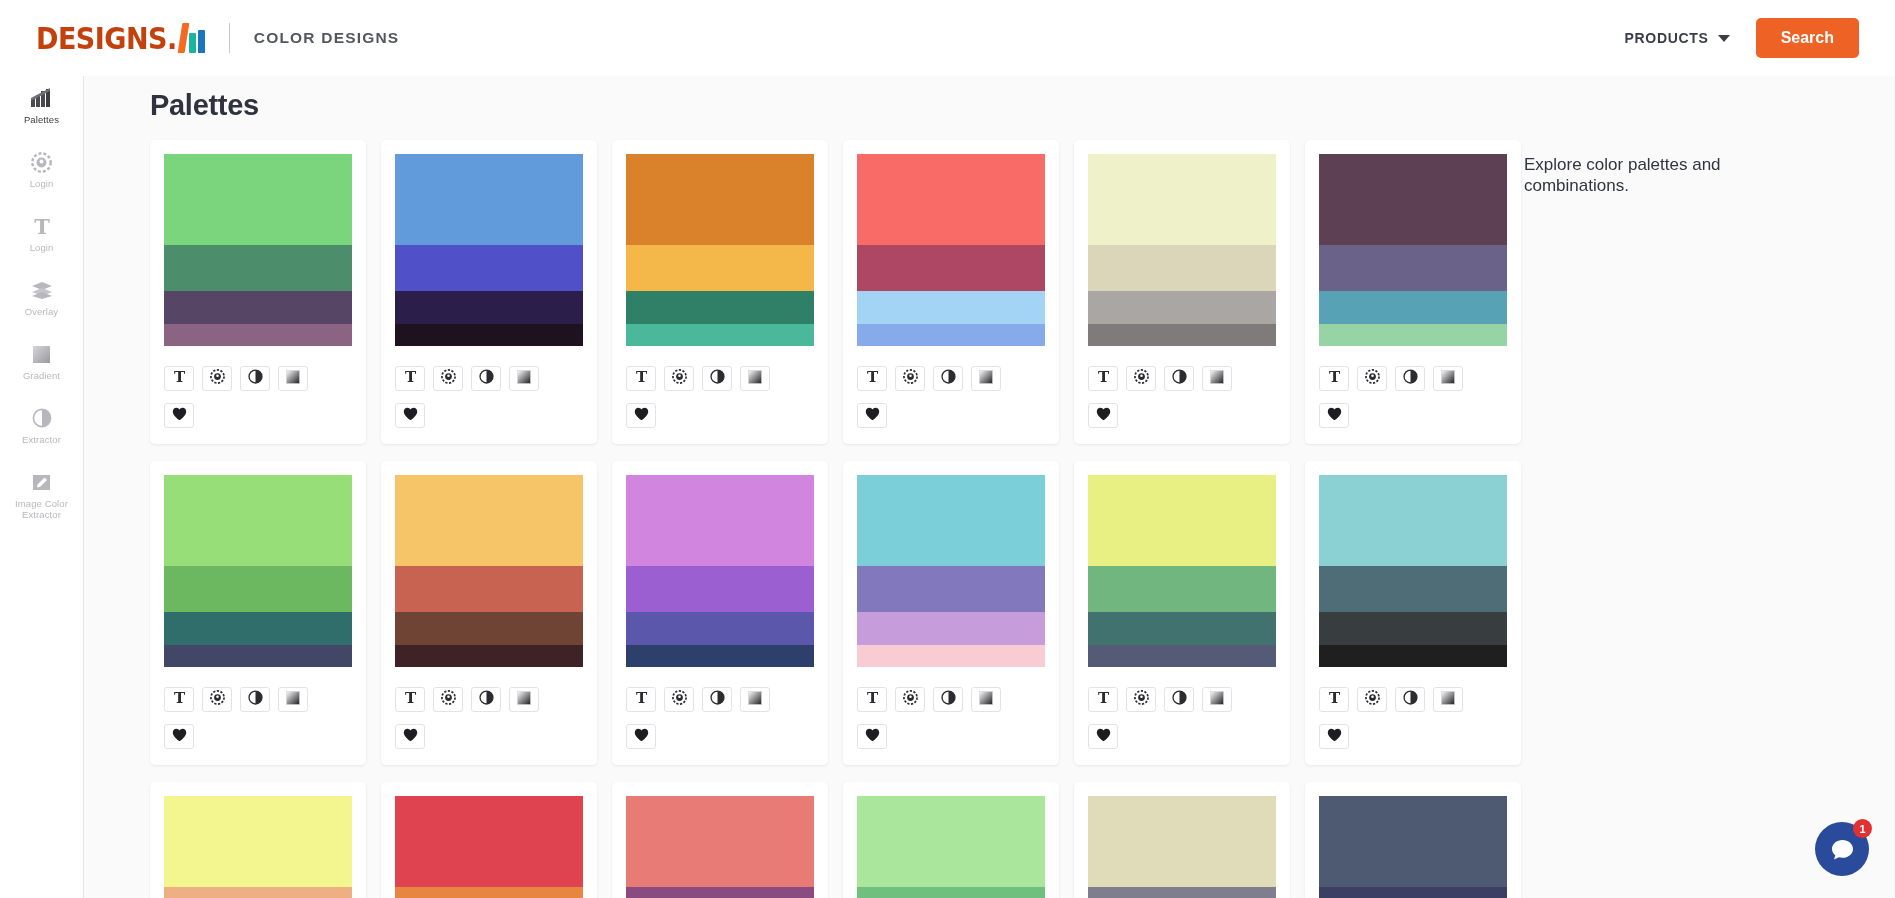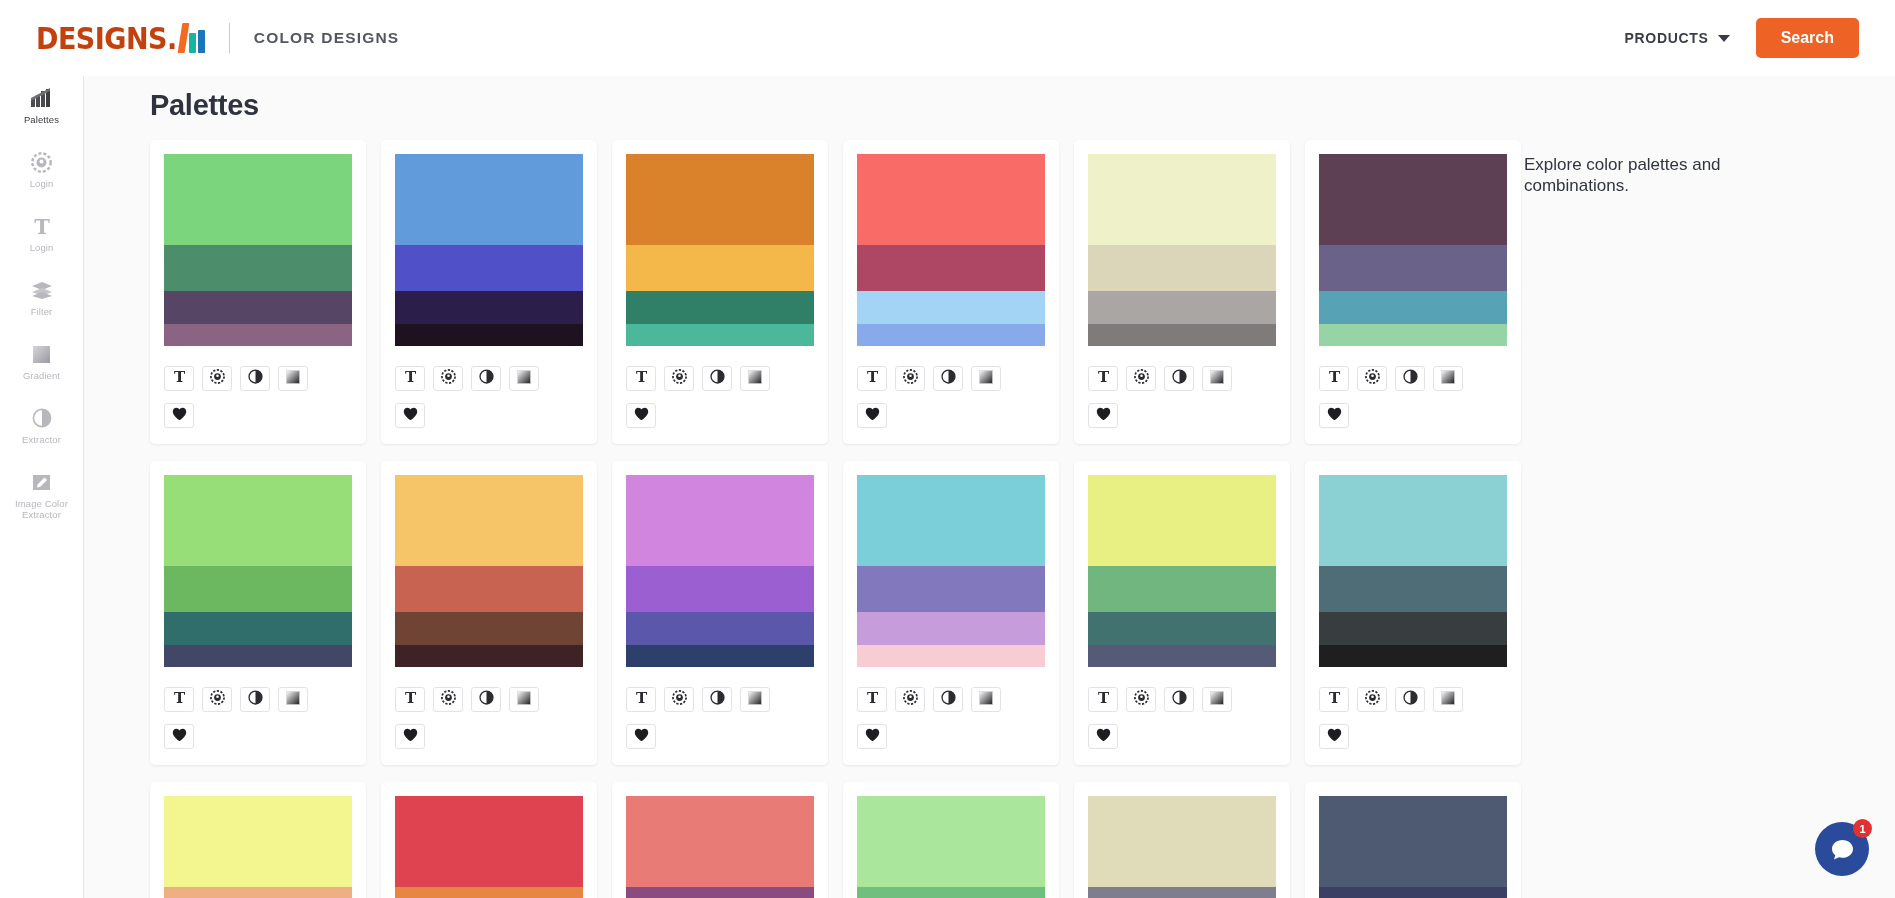--- a/index.html
+++ b/index.html
@@ -228,21 +228,21 @@
   </div>
 
   <div class="side-item">
     <span class="side-ico">
       <svg width="22" height="18" viewBox="0 0 22 18">
         <path d="M11 1 L21 5 L11 9 L1 5 Z" fill="#b8b7bd"></path>
         <path d="M11 7 L21 11 L11 15 L1 11 Z" fill="#c6c5cb"></path>
         <path d="M11 11 L21 15 L11 18 L1 15 Z" fill="#b8b7bd"></path>
       </svg>
     </span>
-    <span class="side-label">Filter</span>
+    <span class="side-label">Overlay</span>
   </div>
 
   <div class="side-item">
     <span class="side-ico">
       <svg width="19" height="19" viewBox="0 0 19 19">
         <defs>
             <linearGradient id="gr1" x1="0" y1="0" x2="1" y2="1">
           <stop offset="0%" stop-color="#d6d5da"></stop>
               <stop offset="100%" stop-color="#9a999f"></stop>
         </linearGradient>

